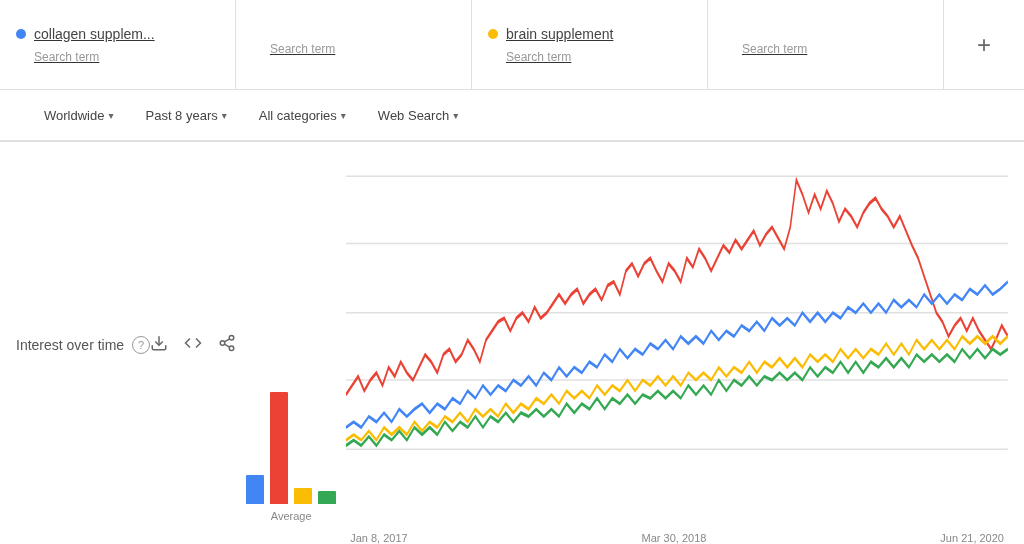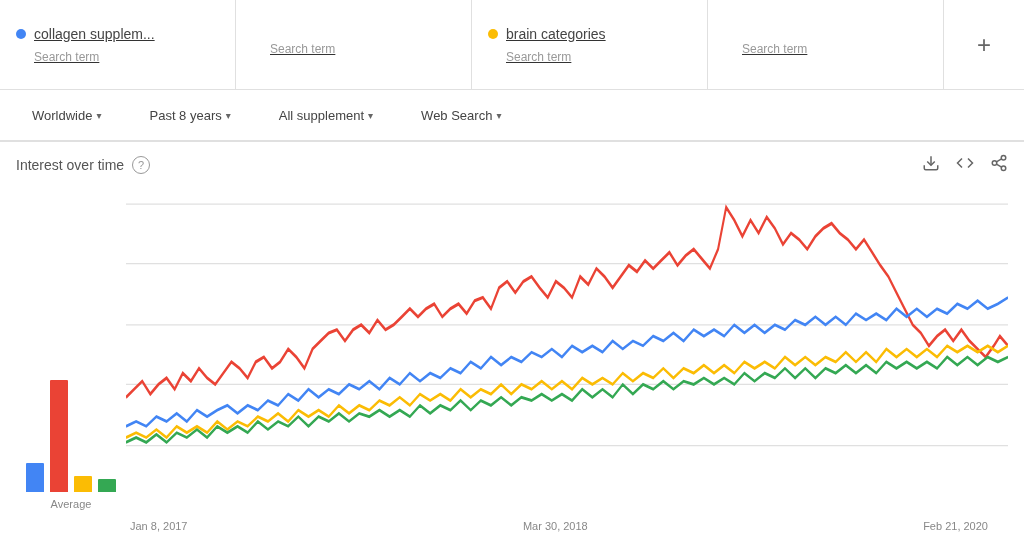--- a/index.html
+++ b/index.html
@@ -53,48 +53,48 @@
       justify-content: center;
       cursor: pointer;
       font-size: 24px;
       color: #666;
     }
 
     
     .filter-bar {
       display: flex;
       align-items: center;
-      padding: 0 20px;
+      padding: 0 32px;
       height: 52px;
       border-bottom: 2px solid #e0e0e0;
-      gap: 24px;
+      gap: 8px;
     }
     .filter-btn {
       display: flex;
       align-items: center;
       gap: 4px;
       padding: 6px 12px;
       border-radius: 4px;
       cursor: pointer;
       font-size: 13px;
       color: #444;
       background: none;
       border: none;
     }
     .chevron {
       font-size: 10px;
       color: #666;
     }
 
     
     .chart-section {
-      padding: 12px 16px 12px 16px;
+      padding: 12px 16px 0 16px;
       height: calc(544px - 90px - 52px);
       display: flex;
-      flex-direction: column;
+      flex-direction: row;
     }
     .chart-header {
       display: flex;
       align-items: center;
       justify-content: space-between;
       margin-bottom: 8px;
     }
     .chart-title {
       display: flex;
       align-items: center;
@@ -163,21 +163,21 @@
       padding-bottom: 22px;
     }
     .line-chart-svg {
       width: 100%;
       height: 100%;
     }
     .x-axis-labels {
       position: absolute;
       bottom: 0;
       left: 0;
-      right: 16px;
+      right: 0;
       display: flex;
       justify-content: space-between;
       font-size: 11px;
       color: #888;
       padding: 0 4px;
     }
   </style>
 </head>
 <body>
 
@@ -188,21 +188,21 @@
       <span>collagen supplem...</span>
     </div>
     <div class="search-term-type">Search term</div>
   </div>
   <div class="search-term-item">
     <div class="search-term-type">Search term</div>
   </div>
   <div class="search-term-item">
     <div class="search-term-name">
       <span class="dot" style="background:#fbbc04;"></span>
-      <span>brain categories</span>
+      <span>brain supplement</span>
     </div>
     <div class="search-term-type">Search term</div>
   </div>
   <div class="search-term-item">
     <div class="search-term-type">Search term</div>
   </div>
   <div class="add-term-btn">
     <span>+</span>
   </div>
 </div>
@@ -210,21 +210,21 @@
 <div class="filter-bar">
   <button class="filter-btn">
     <span>Worldwide</span>
     <span class="chevron">▾</span>
   </button>
   <button class="filter-btn">
     <span>Past 8 years</span>
     <span class="chevron">▾</span>
   </button>
   <button class="filter-btn">
-    <span>All supplement</span>
+    <span>All categories</span>
     <span class="chevron">▾</span>
   </button>
   <button class="filter-btn">
     <span>Web Search</span>
     <span class="chevron">▾</span>
   </button>
 </div>
 
 <div class="chart-section">
   <div class="chart-header">
@@ -290,17 +290,17 @@
 
         <polyline fill="none" stroke="#fbbc04" stroke-width="1.8" points="0,155 10,152 20,155 30,150 40,155 50,148 60,152 70,148 80,152 90,145 100,150 110,145 120,148 130,142 140,145 150,140 160,145 170,138 180,142 190,138 200,142 210,135 220,140 230,135 240,138 250,132 260,135 270,130 280,135 290,128 300,132 310,128 320,132 330,125 340,130 350,125 360,128 370,122 380,128 390,122 400,125 410,120 420,125 430,120 440,125 450,118 460,122 470,118 480,122 490,115 500,120 510,115 520,118 530,112 540,118 550,112 560,115 570,110 580,115 590,110 600,115 610,108 620,112 630,108 640,112 650,105 660,110 670,105 680,110 690,105 700,108 710,102 720,108 730,102 740,108 750,100 760,105 770,100 780,105 790,100 800,105 810,98 820,102 830,98 840,102 850,98 860,102 870,98"></polyline>
 
         <polyline fill="none" stroke="#34a853" stroke-width="1.8" points="0,158 10,155 20,158 30,153 40,158 50,152 60,155 70,150 80,155 90,148 100,152 110,148 120,152 130,145 140,150 150,145 160,148 170,142 180,148 190,142 200,145 210,140 220,145 230,140 240,142 250,138 260,142 270,138 280,142 290,135 300,140 310,135 320,138 330,132 340,138 350,132 360,135 370,130 380,135 390,130 400,132 410,128 420,132 430,128 440,132 450,125 460,130 470,125 480,130 490,122 500,128 510,122 520,125 530,120 540,125 550,120 560,122 570,118 580,122 590,118 600,122 610,115 620,120 630,115 640,118 650,112 660,118 670,112 680,118 690,112 700,115 710,110 720,115 730,110 740,115 750,108 760,112 770,108 780,112 790,108 800,112 810,105 820,110 830,105 840,110 850,105 860,108 870,105"></polyline>
       </svg>
 
       
       <div class="x-axis-labels">
         <span>Jan 8, 2017</span>
         <span>Mar 30, 2018</span>
-        <span>Feb 21, 2020</span>
+        <span>Jun 21, 2020</span>
       </div>
     </div>
   </div>
 </div>
 
 </body></html>

